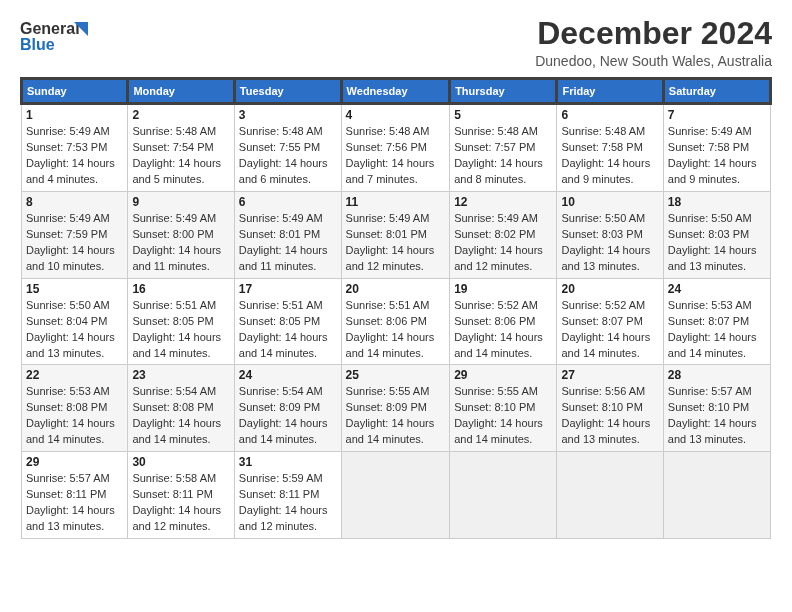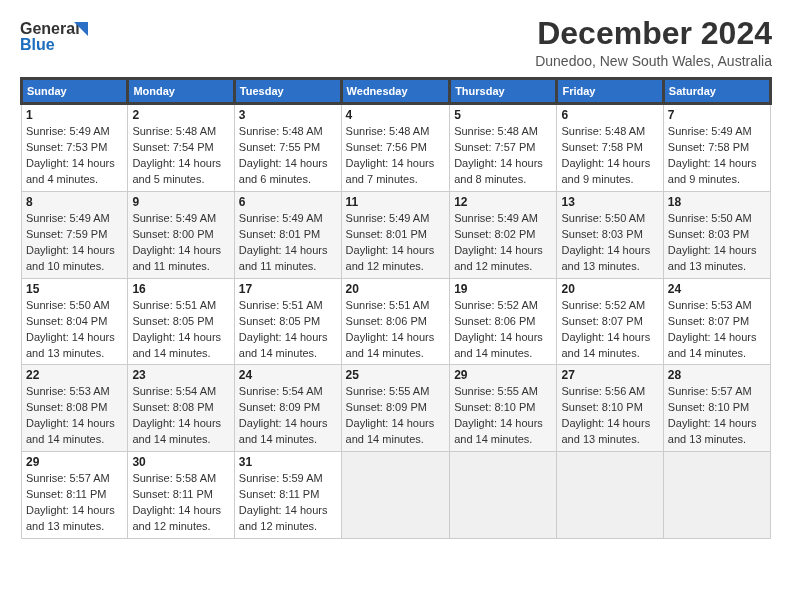--- a/index.html
+++ b/index.html
@@ -213,21 +213,21 @@
       </td>
           <td>
         <span class="day-num">12</span>
         <div class="day-info">
           Sunrise: 5:49 AM<br>
           Sunset: 8:02 PM<br>
           Daylight: 14 hours and 12 minutes.
         </div>
       </td>
           <td>
-        <span class="day-num">13</span>
+        <span class="day-num">10</span>
         <div class="day-info">
           Sunrise: 5:50 AM<br>
           Sunset: 8:03 PM<br>
           Daylight: 14 hours and 13 minutes.
         </div>
       </td>
           <td>
         <span class="day-num">18</span>
         <div class="day-info">
           Sunrise: 5:50 AM<br>

